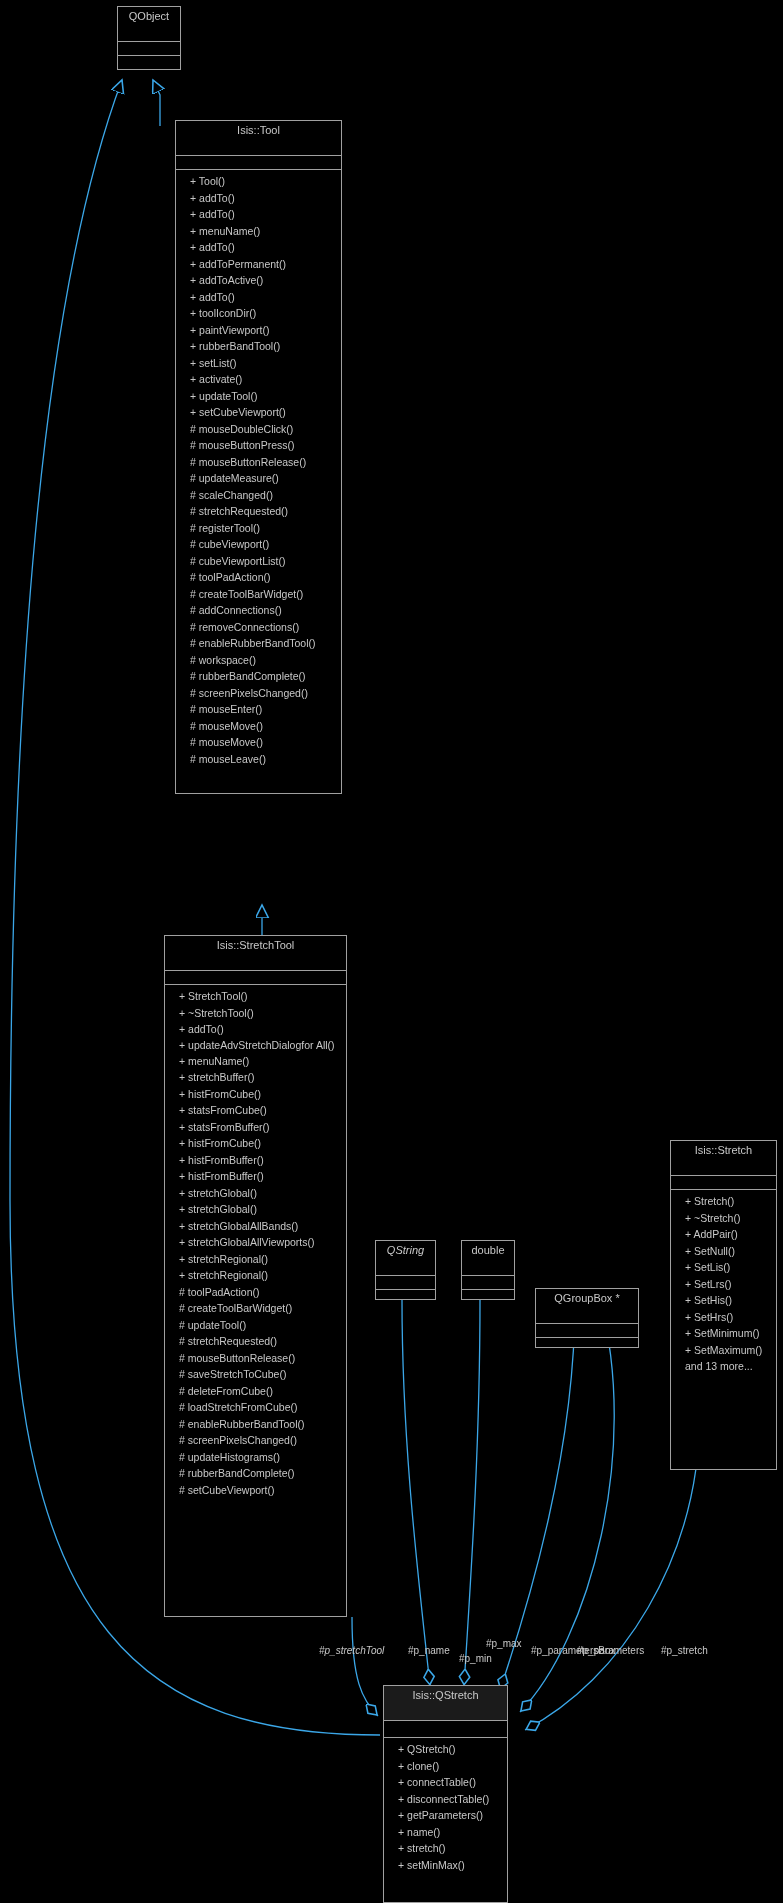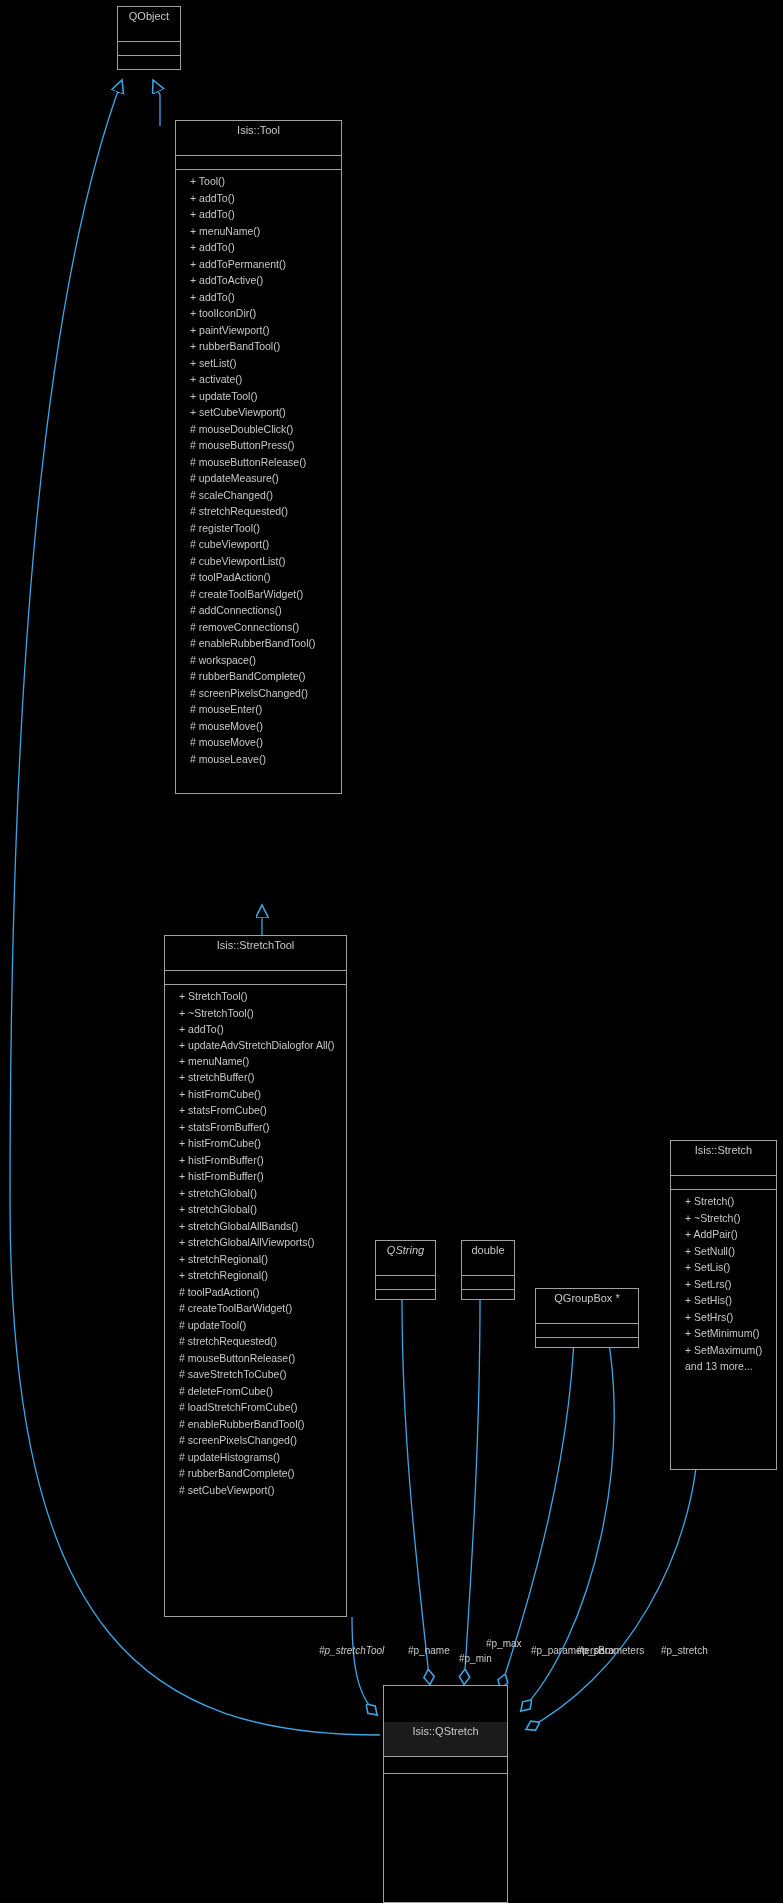--- a/index.html
+++ b/index.html
@@ -26,21 +26,20 @@
     color: #c8c8c8;
     font-size: 11px;
     padding: 3px 2px 18px 2px;
     border-bottom: 1px solid #a0a0a0;
     box-sizing: border-box;
     background: #000000;
     line-height: 13px;
   }
   .uml-title.filled {
     background: #1b1b1b;
-    margin-top: 36px;
   }
   .uml-attrs {
     height: 14px;
     border-bottom: 1px solid #a0a0a0;
     box-sizing: border-box;
   }
   .uml-attrs.tall { height: 17px; }
   .uml-methods {
     padding: 3px 0 3px 0;
     box-sizing: border-box;
@@ -226,20 +225,30 @@
       <div class="uml-method">+ SetHrs()</div>
       <div class="uml-method">+ SetMinimum()</div>
       <div class="uml-method">+ SetMaximum()</div>
       <div class="uml-method">and 13 more...</div>
     </div>
   </div>
 
   <div class="uml-box" style="left:383px; top:1685px; width:125px; height:218px;">
     <div class="uml-title filled">Isis::QStretch</div>
     <div class="uml-attrs tall"></div>
+    <div class="uml-methods">
+      <div class="uml-method">+ QStretch()</div>
+      <div class="uml-method">+ clone()</div>
+      <div class="uml-method">+ connectTable()</div>
+      <div class="uml-method">+ disconnectTable()</div>
+      <div class="uml-method">+ getParameters()</div>
+      <div class="uml-method">+ name()</div>
+      <div class="uml-method">+ stretch()</div>
+      <div class="uml-method">+ setMinMax()</div>
+    </div>
   </div>
 
   <div class="edge-label" style="left:319px; top:1645px;font-style:italic;">#p_stretchTool</div>
   <div class="edge-label" style="left:408px; top:1645px;">#p_name</div>
   <div class="edge-label" style="left:486px; top:1638px;">#p_max</div>
   <div class="edge-label" style="left:459px; top:1653px;">#p_min</div>
   <div class="edge-label" style="left:531px; top:1645px;">#p_parametersBox</div>
   <div class="edge-label" style="left:577px; top:1645px;">#p_parameters</div>
   <div class="edge-label" style="left:661px; top:1645px;">#p_stretch</div>
 

